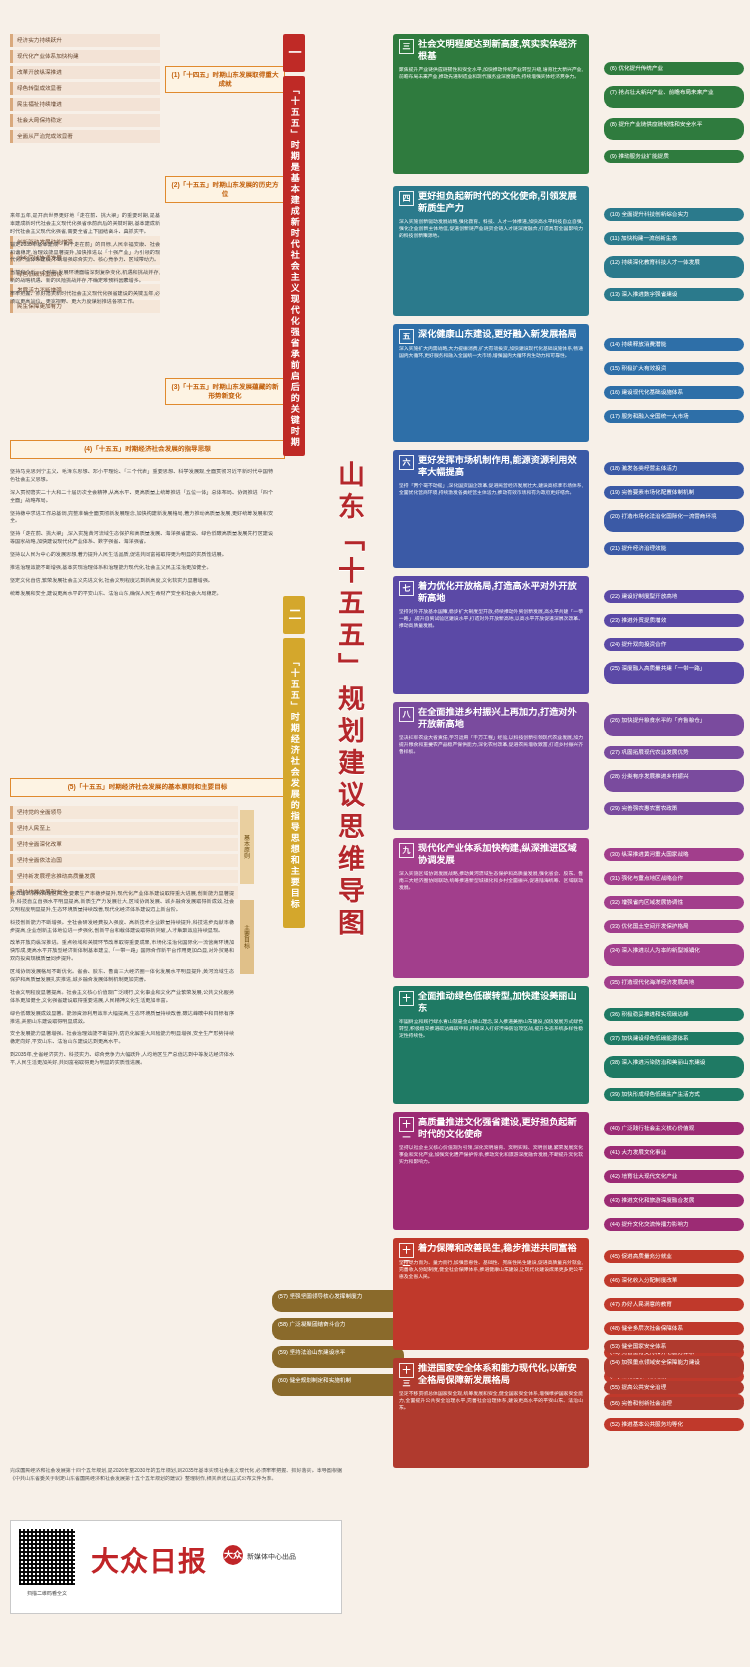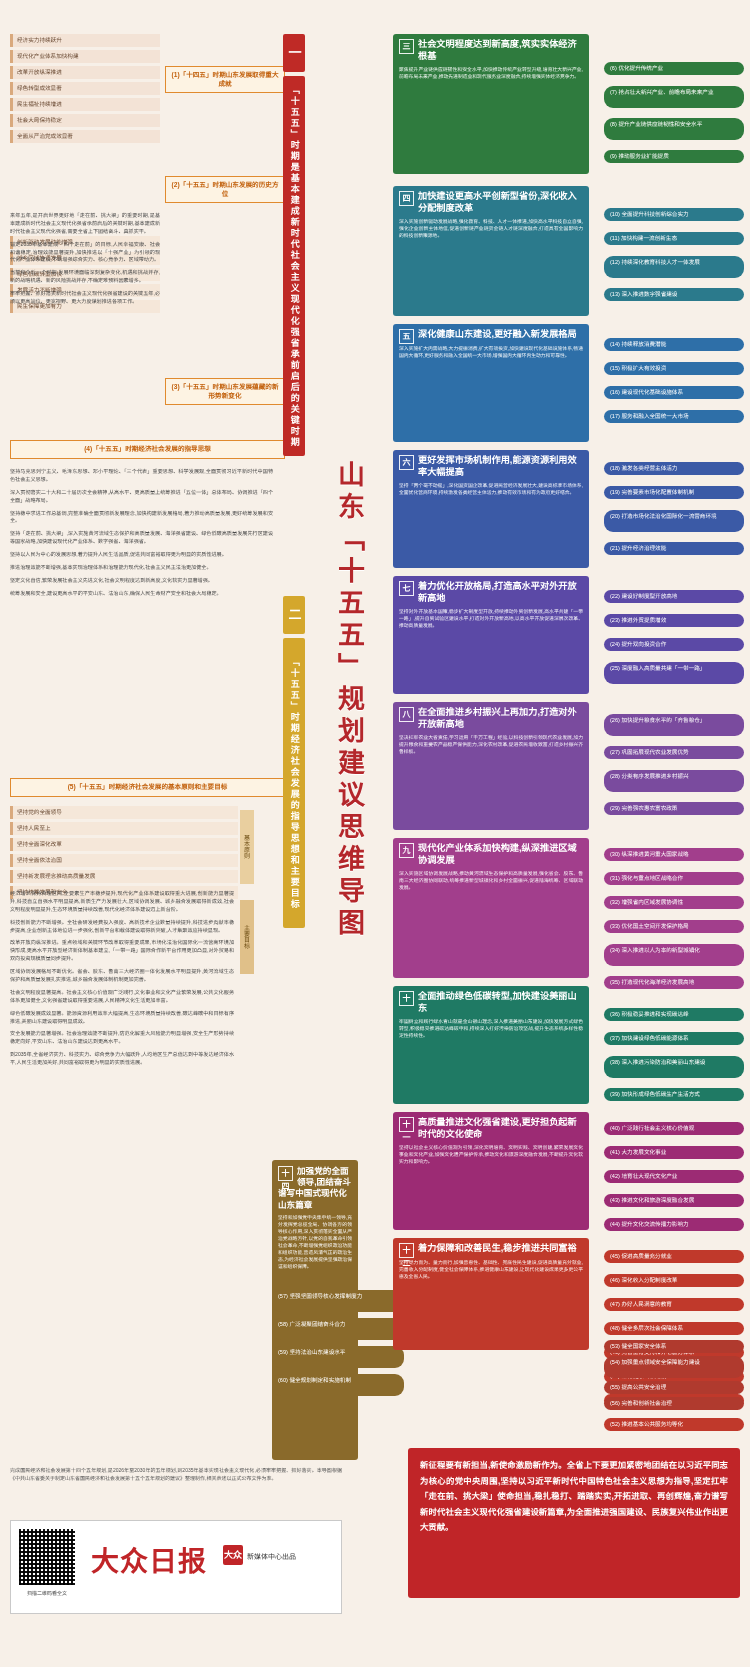--- a/index.html
+++ b/index.html
@@ -71,21 +71,21 @@
 
   
   .logobox{position:absolute;left:10px;top:1520px;width:330px;height:92px;border:1px solid #c9c9c9;background:#fff;}
   .qr{position:absolute;left:8px;top:8px;width:56px;height:56px;background:
       repeating-linear-gradient(0deg,#111 0 2px,#fff 2px 4px),
       repeating-linear-gradient(90deg,#111 0 2px,rgba(255,255,255,0) 2px 4px);
       background-blend-mode:multiply;}
   .qrcap{position:absolute;left:4px;top:68px;width:64px;font-size:5px;text-align:center;color:#444;}
   .dzlogo{position:absolute;left:80px;top:18px;font-size:28px;font-weight:bold;color:#c02528;letter-spacing:1px;font-family:"Liberation Serif",serif;}
   .dzsub{position:absolute;left:236px;top:30px;font-size:7px;color:#333;}
-  .dzmark{position:absolute;left:212px;top:24px;width:20px;height:20px;background:#c02528;border-radius:2px;color:#fff;font-size:9px;text-align:center;line-height:20px;font-weight:bold;}
+  .dzmark{position:absolute;left:212px;top:24px;width:20px;height:20px;background:#c02528;border-radius:10px;color:#fff;font-size:9px;text-align:center;line-height:20px;font-weight:bold;}
 
   .footnote{position:absolute;left:10px;top:1466px;width:332px;font-size:5px;line-height:1.6;color:#555;text-align:justify;}
 </style>
 </head>
 <body>
 
 <div class="page">
 
   <div class="leftcol">
     <div class="lbar">经济实力持续跃升</div>
@@ -156,39 +156,34 @@
   <div class="footnote">完成国民经济和社会发展第十四个五年规划,是2026年至2030年的五年规划,到2035年基本实现社会主义现代化,必须牢牢把握、抓好落实。本导图根据《中共山东省委关于制定山东省国民经济和社会发展第十五个五年规划的建议》整理制作,相关表述以正式公布文件为准。</div>
 
   <div class="vbar num" style="left:283px;top:34px;width:22px;height:38px;background:#bf2a26;">一</div>
   <div class="vbar txtbar" style="left:283px;top:76px;width:22px;height:380px;background:#bf2a26;">「十五五」时期是基本建成新时代社会主义现代化强省承前启后的关键时期</div>
 
   <div class="vbar num" style="left:283px;top:596px;width:22px;height:38px;background:#d4a72c;">二</div>
   <div class="vbar txtbar" style="left:283px;top:638px;width:22px;height:290px;background:#d4a72c;">「十五五」时期经济社会发展的指导思想和主要目标</div>
 
   <div class="maintitle">山东「十五五」规划建议思维导图</div>
 
-  <div class="card" style="left:272px;top:1160px;width:86px;height:300px;background:#8a6a2b;padding:6px 6px;">
-    <div class="cnum">十四</div>
-    <div class="ctitle" style="font-size:8.6px;">加强党的全面领导,团结奋斗谱写中国式现代化山东篇章</div>
-    <div class="cbody">坚持和加强党中央集中统一领导,充分发挥党总揽全局、协调各方的领导核心作用,深入贯彻落实全面从严治党战略方针,以党的自我革命引领社会革命,不断增强党组织政治功能和组织功能,营造风清气正的政治生态,为经济社会发展提供坚强政治保证和组织保障。</div>
-  </div>
   <div class="pill" style="left:272px;top:1290px;width:132px;height:22px;background:#8a6a2b;white-space:normal;">(57) 坚强坚固领导核心发挥制度力</div>
   <div class="pill" style="left:272px;top:1318px;width:132px;height:22px;background:#8a6a2b;white-space:normal;">(58) 广泛凝聚团结奋斗合力</div>
   <div class="pill" style="left:272px;top:1346px;width:132px;height:22px;background:#8a6a2b;white-space:normal;">(59) 坚持法治山东建设水平</div>
   <div class="pill" style="left:272px;top:1374px;width:132px;height:22px;background:#8a6a2b;white-space:normal;">(60) 健全规划制定和实施机制</div>
 
   <div class="card" style="left:393px;top:34px;width:196px;height:140px;background:#2f7b3e;">
     <div class="cnum">三</div>
     <div class="ctitle">社会文明程度达到新高度,筑实实体经济根基</div>
     <div class="cbody">聚焦提升产业链供应链韧性和安全水平,加快推动传统产业转型升级,培育壮大新兴产业,前瞻布局未来产业,推动先进制造业和现代服务业深度融合,持续增强实体经济竞争力。</div>
   </div>
 
   <div class="card" style="left:393px;top:186px;width:196px;height:130px;background:#2b7a8c;">
     <div class="cnum">四</div>
-    <div class="ctitle">加快建设更高水平创新型省份,深化收入分配制度改革</div>
+    <div class="ctitle">更好担负起新时代的文化使命,引领发展新质生产力</div>
     <div class="cbody">深入实施创新驱动发展战略,强化教育、科技、人才一体推进,加快高水平科技自立自强,强化企业创新主体地位,促进创新链产业链资金链人才链深度融合,打造具有全国影响力的科技创新策源地。</div>
   </div>
 
   <div class="card" style="left:393px;top:324px;width:196px;height:118px;background:#2e6fa8;">
     <div class="cnum">五</div>
     <div class="ctitle">深化健康山东建设,更好融入新发展格局</div>
     <div class="cbody">深入实施扩大内需战略,大力提振消费,扩大有效投资,加快建设现代化基础设施体系,畅通国内大循环,更好服务和融入全国统一大市场,增强国内大循环内生动力和可靠性。</div>
   </div>
 
   <div class="card" style="left:393px;top:450px;width:196px;height:118px;background:#3b5aa6;">
@@ -226,20 +221,25 @@
     <div class="ctitle">高质量推进文化强省建设,更好担负起新时代的文化使命</div>
     <div class="cbody">坚持以社会主义核心价值观为引领,深化文明培育、文明实践、文明创建,繁荣发展文化事业和文化产业,加强文化遗产保护传承,推动文化和旅游深度融合发展,不断提升文化软实力和影响力。</div>
   </div>
 
   <div class="card" style="left:393px;top:1238px;width:196px;height:112px;background:#c0392b;">
     <div class="cnum">十二</div>
     <div class="ctitle">着力保障和改善民生,稳步推进共同富裕</div>
     <div class="cbody">坚持尽力而为、量力而行,加强普惠性、基础性、兜底性民生建设,促进高质量充分就业,完善收入分配制度,健全社会保障体系,推进健康山东建设,让现代化建设成果更多更公平惠及全省人民。</div>
   </div>
 
+  <div class="card" style="left:393px;top:1358px;width:196px;height:110px;background:#b03a2e;">
+    <div class="cnum">十三</div>
+    <div class="ctitle">推进国家安全体系和能力现代化,以新安全格局保障新发展格局</div>
+    <div class="cbody">坚定不移贯彻总体国家安全观,统筹发展和安全,健全国家安全体系,增强维护国家安全能力,全面提升公共安全治理水平,完善社会治理体系,建设更高水平的平安山东、法治山东。</div>
+  </div>
 
   <div class="pill" style="left:604px;top:62px;width:140px;background:#2f7b3e;">(6) 优化提升传统产业</div>
   <div class="pill" style="left:604px;top:86px;width:140px;height:22px;white-space:normal;background:#2f7b3e;">(7) 抢占壮大新兴产业、前瞻布局未来产业</div>
   <div class="pill" style="left:604px;top:118px;width:140px;height:22px;white-space:normal;background:#2f7b3e;">(8) 提升产业链供应链韧性和安全水平</div>
   <div class="pill" style="left:604px;top:150px;width:140px;background:#2f7b3e;">(9) 推动服务业扩能提质</div>
 
   <div class="pill" style="left:604px;top:208px;width:140px;background:#2b7a8c;">(10) 全面提升科技创新综合实力</div>
   <div class="pill" style="left:604px;top:232px;width:140px;background:#2b7a8c;">(11) 加快构建一流创新生态</div>
   <div class="pill" style="left:604px;top:256px;width:140px;height:22px;white-space:normal;background:#2b7a8c;">(12) 持续深化教育科技人才一体发展</div>
   <div class="pill" style="left:604px;top:288px;width:140px;background:#2b7a8c;">(13) 深入推进数字强省建设</div>
@@ -317,21 +317,20 @@
 
   <div class="pill" style="left:604px;top:1351px;width:0;height:0;opacity:0;"></div>
 
   <div style="position:absolute;left:604px;top:1340px;width:140px;">
     <div class="pill" style="position:relative;left:0;top:0;margin-bottom:3px;width:140px;background:#b03a2e;">(53) 健全国家安全体系</div>
     <div class="pill" style="position:relative;left:0;top:0;margin-bottom:3px;width:140px;height:22px;white-space:normal;background:#b03a2e;">(54) 加强重点领域安全保障能力建设</div>
     <div class="pill" style="position:relative;left:0;top:0;margin-bottom:3px;width:140px;background:#b03a2e;">(55) 提高公共安全治理</div>
     <div class="pill" style="position:relative;left:0;top:0;width:140px;background:#b03a2e;">(56) 完善和创新社会治理</div>
   </div>
 
-  <div class="summary">新征程要有新担当,新使命激励新作为。全省上下要更加紧密地团结在以习近平同志为核心的党中央周围,坚持以习近平新时代中国特色社会主义思想为指导,坚定扛牢「走在前、挑大梁」使命担当,稳扎稳打、踏踏实实,开拓进取、再创辉煌,奋力谱写新时代社会主义现代化强省建设新篇章,为全面推进强国建设、民族复兴伟业作出更大贡献。</div>
 
   <div class="logobox">
     <div class="qr"></div>
     <div class="qrcap">扫描二维码看全文</div>
     <div class="dzlogo">大众日报</div>
     <div class="dzmark">大众</div>
     <div class="dzsub">新媒体中心出品</div>
   </div>
 
 </div>

